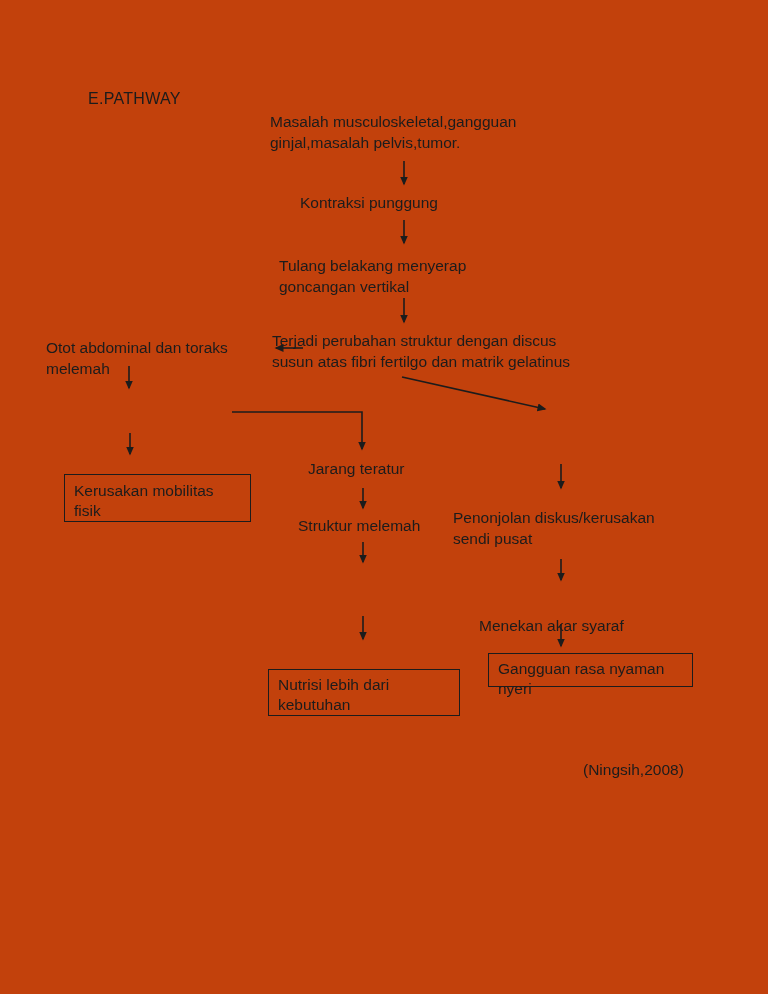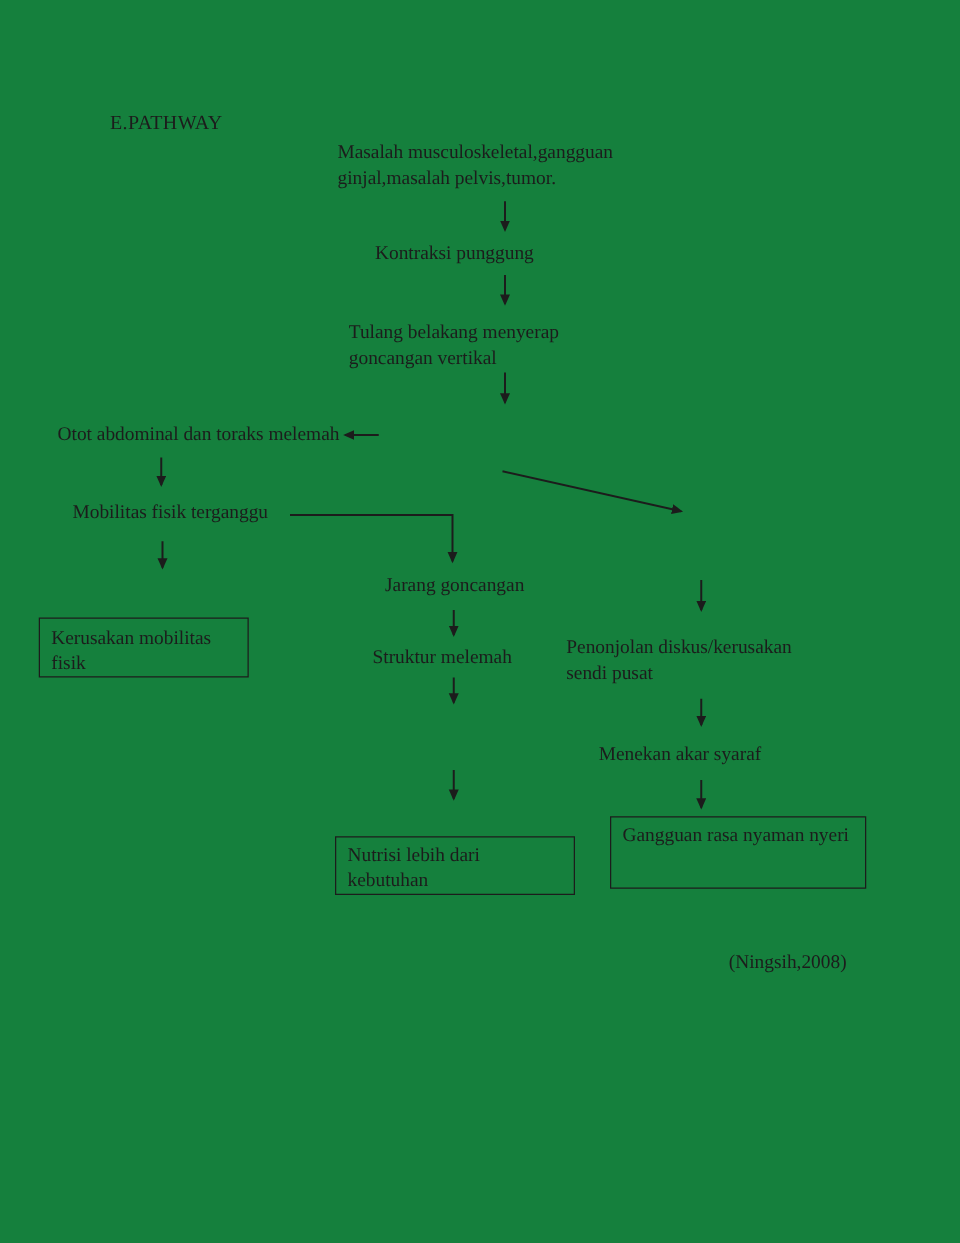--- a/index.html
+++ b/index.html
@@ -1,23 +1,23 @@
 <!DOCTYPE html>
 <html><head>
 <meta charset="utf-8">
 <style>
   * { margin: 0; padding: 0; box-sizing: border-box; }
   html, body { background: #ffffff; }
   .page {
     position: relative;
     width: 768px;
     height: 994px;
-    background: #15803d;
+    background: #c2410c;
     overflow: hidden;
-    font-family: Liberation Serif, serif;
+    font-family: Liberation Sans, sans-serif;
     color: #1c1c1c;
   }
   .title {
     position: absolute;
     font-size: 16px;
     line-height: 20px;
     letter-spacing: 0.3px;
   }
   .node {
     position: absolute;
@@ -83,37 +83,38 @@
   <div class="title" style="left:88px; top:89px;">E.PATHWAY</div>
 
   <div class="node" style="left:270px; top:112px; width:270px;">Masalah musculoskeletal,gangguan
 ginjal,masalah pelvis,tumor.</div>
 
   <div class="node" style="left:279px; top:256px; width:250px;">Tulang belakang menyerap
 goncangan vertikal</div>
 
   <div class="node" style="left:300px; top:193px; width:205px;">Kontraksi punggung</div>
 
+  <div class="node" style="left:272px; top:331px; width:325px;">Terjadi perubahan struktur dengan discus
+susun atas fibri fertilgo dan matrik gelatinus</div>
 
   <div class="node left-align" style="left:46px; top:338px; width:230px;">Otot abdominal dan toraks melemah</div>
 
-  <div class="node left-align" style="left:58px; top:400px; width:180px;">Mobilitas fisik terganggu</div>
 
-  <div class="box" style="left:31px; top:474px; width:168px; height:48px;margin-top:20px;">Kerusakan mobilitas fisik</div>
+  <div class="box" style="left:64px; top:474px; width:187px; height:48px;">Kerusakan mobilitas fisik</div>
 
-  <div class="node" style="left:308px; top:459px; width:140px;">Jarang goncangan</div>
+  <div class="node" style="left:308px; top:459px; width:140px;">Jarang teratur</div>
 
   <div class="node" style="left:298px; top:516px; width:160px;">Struktur melemah</div>
 
 
   <div class="box" style="left:268px; top:653px; width:192px; height:47px; padding-top:5px;margin-top:16px;">Nutrisi lebih dari kebutuhan</div>
 
 
   <div class="node" style="left:453px; top:508px; width:220px;">Penonjolan diskus/kerusakan
 sendi pusat</div>
 
-  <div class="node" style="left:479px; top:594px; width:162px;">Menekan akar syaraf</div>
+  <div class="node" style="left:479px; top:616px; width:162px;">Menekan akar syaraf</div>
 
-  <div class="box" style="left:488px; top:653px; width:205px; height:58px; padding-top:5px;">Gangguan rasa nyaman nyeri</div>
+  <div class="box" style="left:488px; top:653px; width:205px; height:34px; padding-top:5px;">Gangguan rasa nyaman nyeri</div>
 
   <div class="citation" style="left:583px; top:760px;">(Ningsih,2008)</div>
 
 </div>
 
 </body></html>

